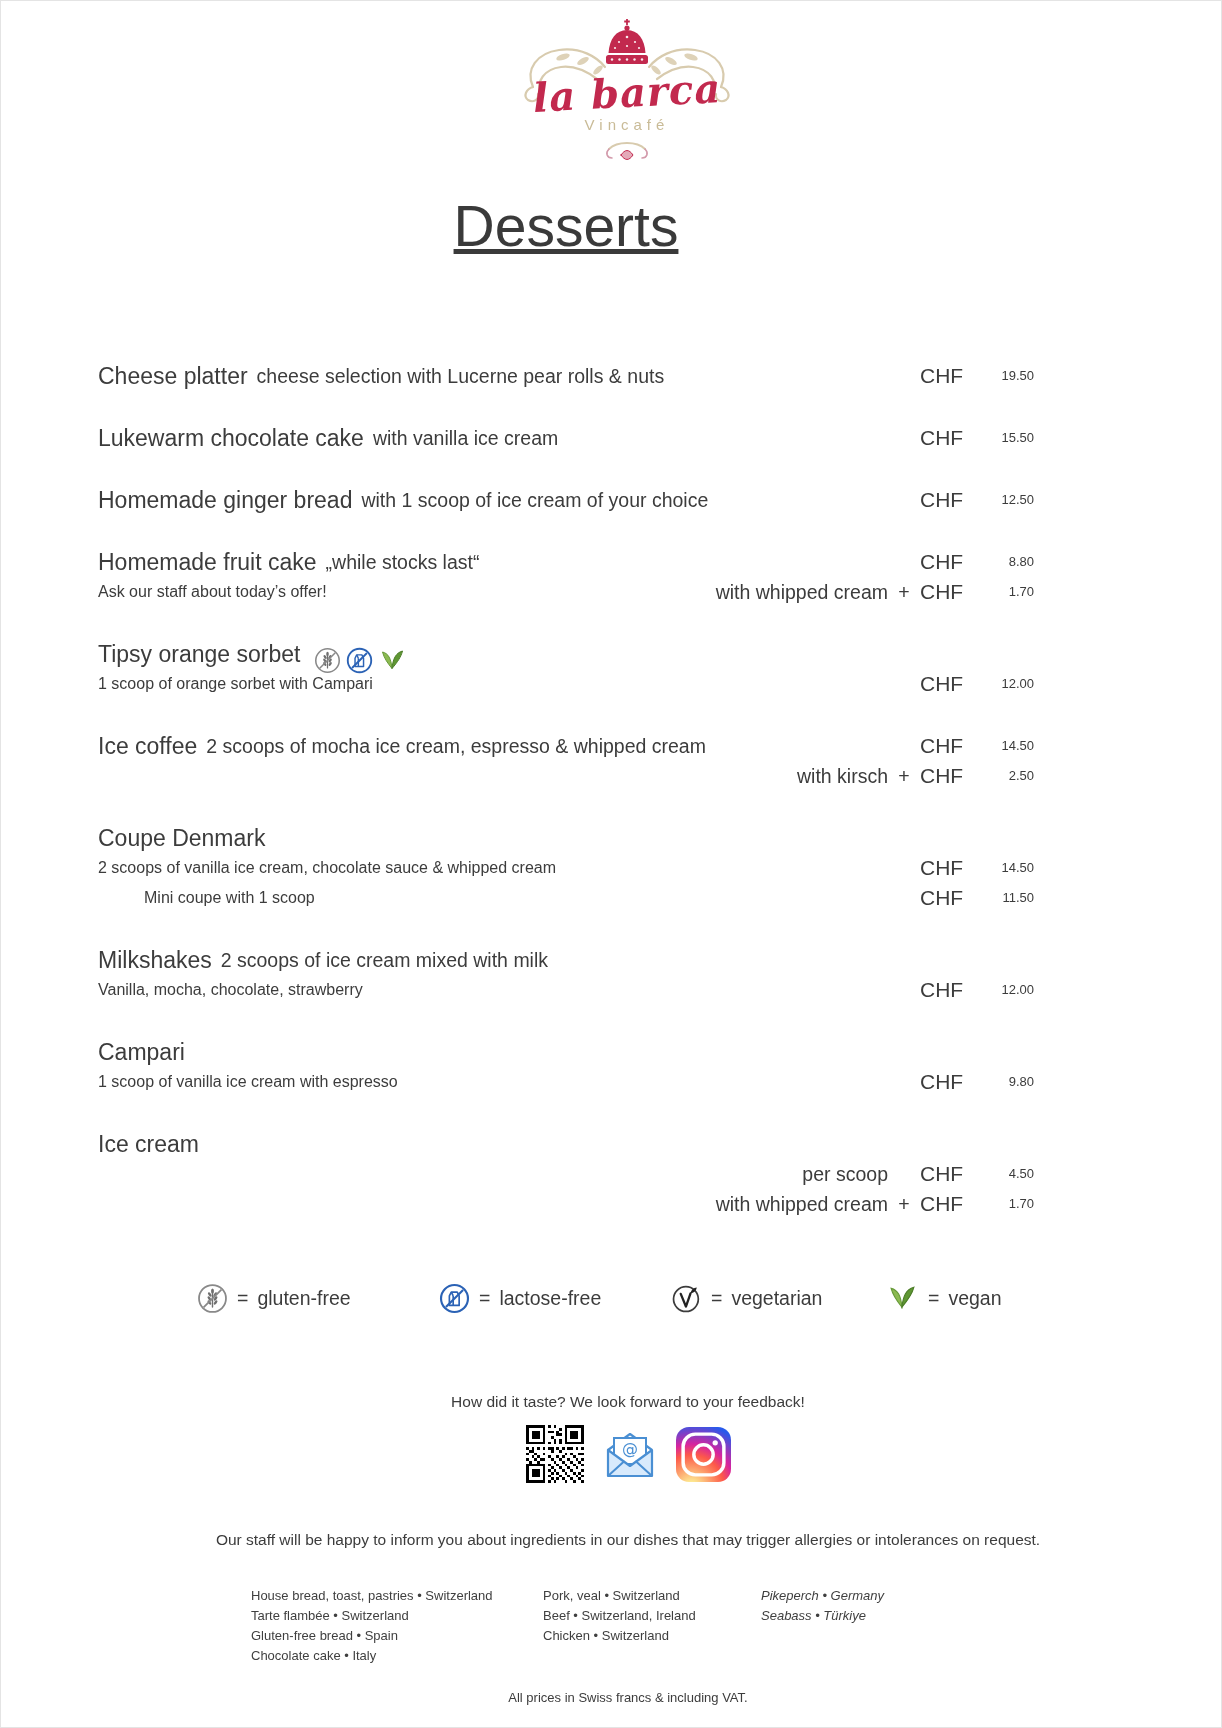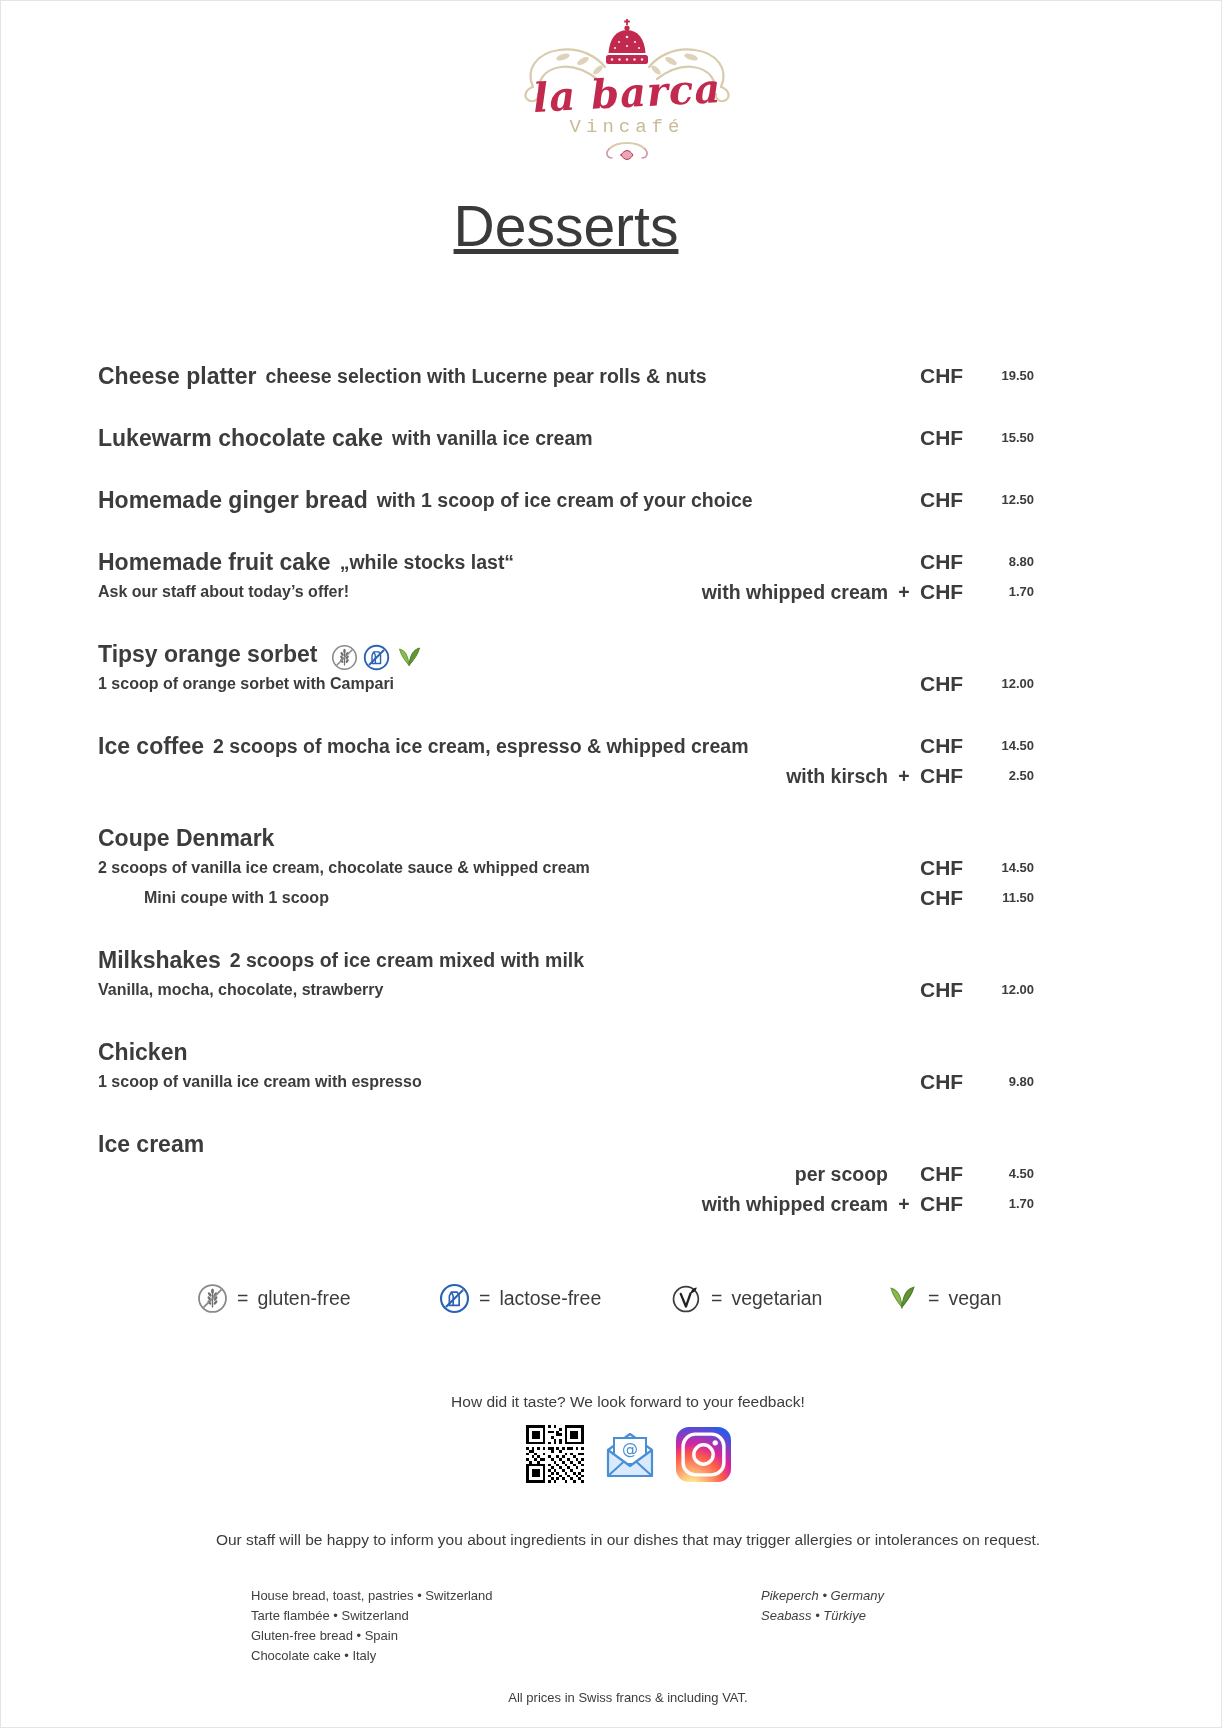--- a/index.html
+++ b/index.html
@@ -12,34 +12,34 @@
   
   .logo { position:absolute; top:16px; left:626px; transform:translateX(-50%); width:260px; height:152px; }
   .logo-art { position:absolute; top:0; left:0; }
   .brand-script {
     position:absolute; top:52px; left:0; width:100%; text-align:center;
     font-family:"DejaVu Serif","Liberation Serif",serif; font-style:italic; font-weight:bold;
     font-size:40px; color:#c2294e; transform:rotate(-3deg); letter-spacing:1px;
   }
   .brand-sub {
     position:absolute; top:99px; left:0; width:100%; text-align:center;
-    font-family:Liberation Mono, monospace; font-size:19px;
+    font-family:Liberation Sans, sans-serif; font-size:15px;
     letter-spacing:5px; color:#c9bb97;
   }
 
   
   .page-title {
     position:absolute; top:192px; left:97px; width:936px; text-align:center;
     font-size:57px; font-weight:300; color:#3a3a3a;text-decoration:underline;
   }
 
   
   .menu { position:absolute; left:97px; top:360px; width:936px; }
   .section { margin-bottom:32px; }
-  .line { display:flex; align-items:flex-start; height:30px; line-height:30px; white-space:nowrap;font-weight:bold; }
+  .line { display:flex; align-items:flex-end; height:30px; line-height:30px; white-space:nowrap; }
   .name  { font-size:23px; }
   .desc  { font-size:19.5px; margin-left:9px; }
   .text  { font-size:16px; }
   .indent { padding-left:46px; }
   .fill  { flex:1; }
   .extra { font-size:19.5px; }
   .plus  { flex:none; width:32px; text-align:center; font-size:19.5px; }
   .chf   { flex:none; width:50px; font-size:21px; }
   .price { flex:none; width:64px; text-align:right; font-size:13px; }
   .diet-icons { display:inline-flex; gap:5px; margin-left:14px; transform:translateY(5px); }
@@ -253,21 +253,21 @@
       <div class="line">
         <span class="text">Vanilla, mocha, chocolate, strawberry</span>
         <span class="fill"></span>
         <span class="chf">CHF</span>
         <span class="price">12.00</span>
       </div>
     </div>
 
     <div class="section">
       <div class="line">
-        <span class="name">Chicken</span>
+        <span class="name">Campari</span>
       </div>
       <div class="line">
         <span class="text">1 scoop of vanilla ice cream with espresso</span>
         <span class="fill"></span>
         <span class="chf">CHF</span>
         <span class="price">9.80</span>
       </div>
     </div>
 
     <div class="section">
@@ -388,20 +388,25 @@
   </div>
 
   <div class="allergy">Our staff will be happy to inform you about ingredients in our dishes that may trigger allergies or intolerances on request.</div>
 
   <div class="origins-col col1">
     <div>House bread, toast, pastries • Switzerland</div>
     <div>Tarte flambée • Switzerland</div>
     <div>Gluten-free bread • Spain</div>
     <div>Chocolate cake • Italy</div>
   </div>
+  <div class="origins-col col2">
+    <div>Pork, veal • Switzerland</div>
+    <div>Beef • Switzerland, Ireland</div>
+    <div>Chicken • Switzerland</div>
+  </div>
   <div class="origins-col col3">
     <div>Pikeperch • Germany</div>
     <div>Seabass • Türkiye</div>
   </div>
 
   <div class="vat">All prices in Swiss francs &amp; including VAT.</div>
 
 </div>
 
 </body></html>

